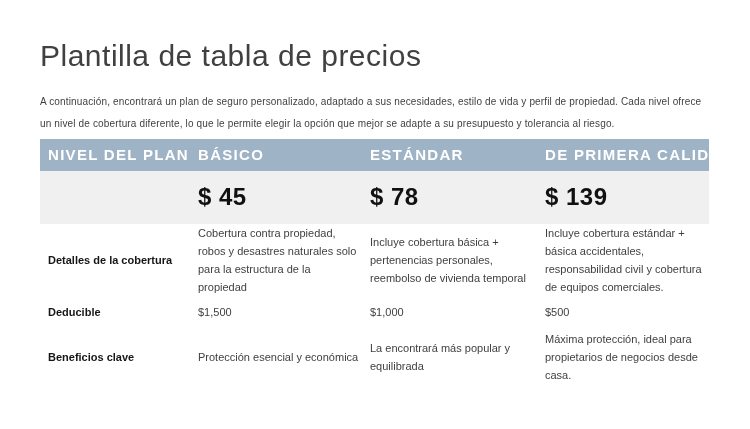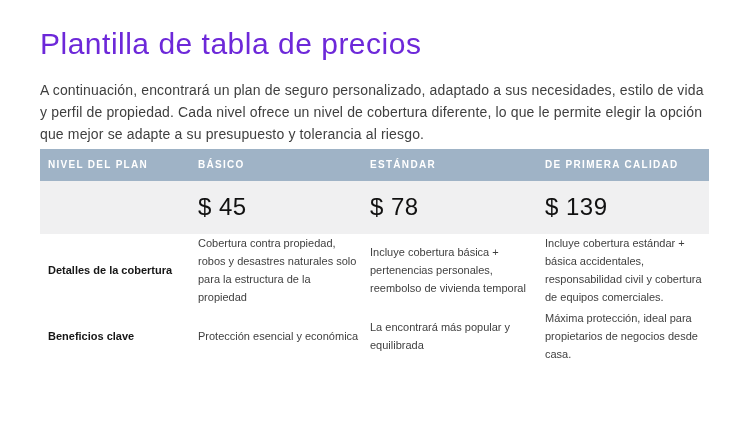--- a/index.html
+++ b/index.html
@@ -11,48 +11,48 @@
   }
   *{box-sizing:border-box;}
   html,body{margin:0;padding:0;}
   body{
     width:750px;height:429px;background:#ffffff;overflow:hidden;
     font-family:"Liberation Sans",sans-serif;
     -webkit-font-smoothing:antialiased;
   }
   .page{padding:27px 40px 0 40px;}
   h1.title{
-    margin:0 0 17px 0;
+    margin:12px 0 17px 0;
     font-size:30px;font-weight:300;line-height:1.15;
-    color:#6d28d9;letter-spacing:0.5px;
+    color:#404040;letter-spacing:0.5px;
   }
   p.intro{
     margin:0 0 4px 0;width:668px;
-    font-size:14px;line-height:22px;letter-spacing:0.15px;
+    font-size:10px;line-height:22px;letter-spacing:0.15px;
     color:var(--body-text);
   }
   table.pricing{
     border-collapse:collapse;table-layout:fixed;width:669px;
   }
   col.c1{width:150px;}
   col.c2{width:172px;}
   col.c3{width:175px;}
   col.c4{width:172px;}
   th{
     background:var(--header-bg);color:var(--header-text);
-    font-size:10px;font-weight:700;letter-spacing:1.3px;
+    font-size:15px;font-weight:700;letter-spacing:1.3px;
     text-align:left;vertical-align:middle;
     height:32px;padding:0 2px 0 8px;white-space:nowrap;overflow:hidden;
   }
   tr.price-row td{
     background:var(--price-row-bg);height:53px;vertical-align:middle;
     padding:0 2px 0 8px;
   }
   td.price{
-    font-size:24px;font-weight:400;color:#111111;letter-spacing:0.5px;
+    font-size:24px;font-weight:700;color:#111111;letter-spacing:0.5px;
   }
   td{
     font-size:11px;line-height:18px;color:var(--body-text);
     text-align:left;vertical-align:middle;padding:0 2px 0 8px;
   }
   td.row-label{font-weight:700;color:var(--label-text);}
   tr.row-tall td{height:73px;}
   tr.row-short td{height:31px;}
   tr.row-medium td{height:58px;}
 </style>
@@ -84,20 +84,26 @@
         <td class="price">$ 45</td>
         <td class="price">$ 78</td>
         <td class="price">$ 139</td>
       </tr>
       <tr class="row-tall">
         <td class="row-label">Detalles de la cobertura</td>
         <td>Cobertura contra propiedad, robos y desastres naturales solo para la estructura de la propiedad</td>
         <td>Incluye cobertura básica + pertenencias personales, reembolso de vivienda temporal</td>
         <td>Incluye cobertura estándar + básica accidentales, responsabilidad civil y cobertura de equipos comerciales.</td>
       </tr>
+      <tr class="row-short">
+        <td class="row-label">Deducible</td>
+        <td>$1,500</td>
+        <td>$1,000</td>
+        <td>$500</td>
+      </tr>
       <tr class="row-medium">
         <td class="row-label">Beneficios clave</td>
         <td>Protección esencial y económica</td>
         <td>La encontrará más popular y equilibrada</td>
         <td>Máxima protección, ideal para propietarios de negocios desde casa.</td>
       </tr>
     </tbody>
   </table>
 </div>
 

